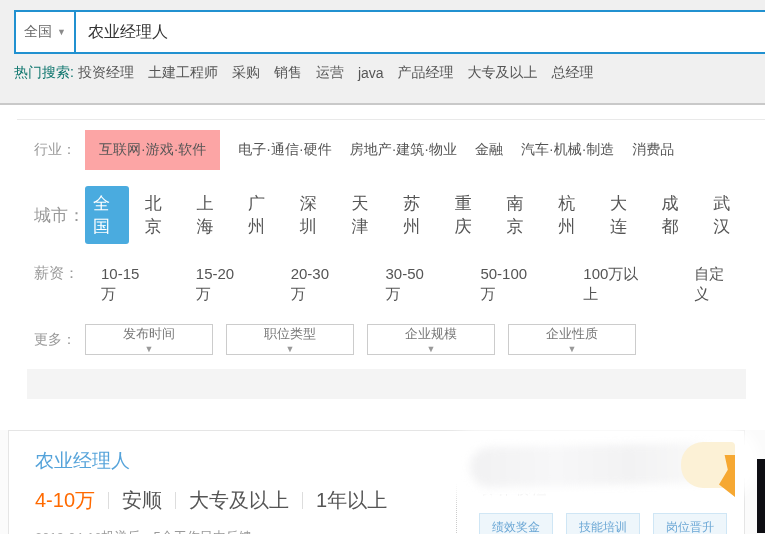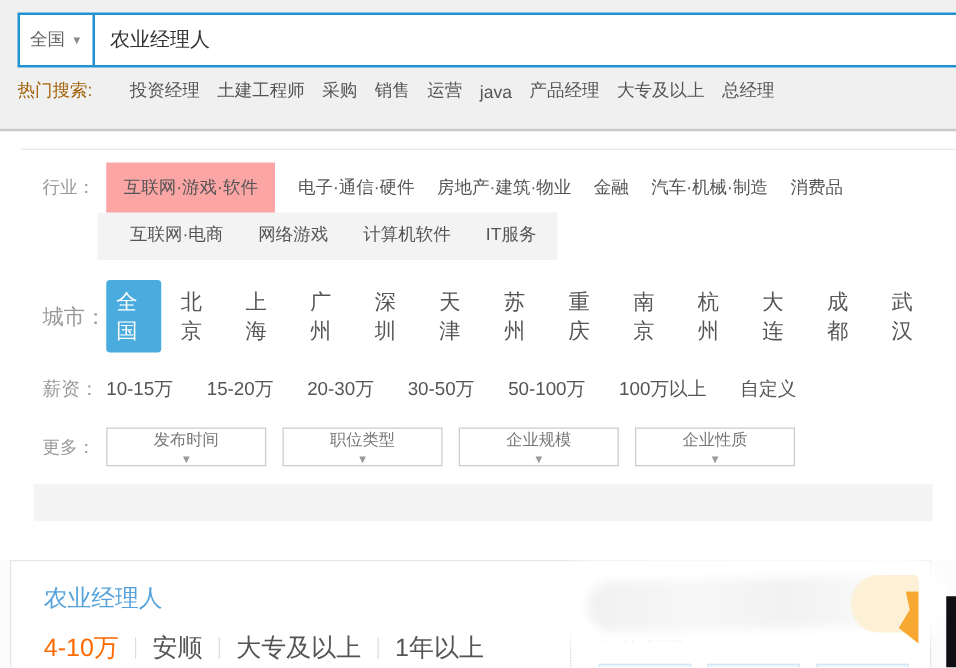--- a/index.html
+++ b/index.html
@@ -22,21 +22,21 @@
     width:60px; display:flex; align-items:center; justify-content:center;
     gap:5px; border-right:2px solid var(--accent-blue);
     color:#666; cursor:pointer; flex-shrink:0;
   }
   .caret { font-size:9px; color:#8a8a8a; line-height:1; }
   .search-input {
     flex:1; border:none; outline:none; padding:0 12px;
     font-size:16px; color:#333; font-family:inherit; background:#fff;
   }
   .hotrow { margin-top:10px; display:flex; align-items:center; }
-  .hotlabel { color:#a16207; margin-right:30px; }
+  .hotlabel { color:#0f766e; margin-right:4px; }
   .hotlink { color:#555; text-decoration:none; margin-right:14px; cursor:pointer; }
   
   .filters { background:#fff; padding-bottom:8px; }
   .hairline { margin:14px 0 0 17px; border-top:1px solid #e9e9e9; height:0; }
   .frow { display:flex; padding-left:34px; }
   .flabel { width:51px; flex-shrink:0; color:#999; }
   .industry-row { margin-top:10px; align-items:center; }
   .ind-items { display:flex; align-items:center; }
   .ind-item { padding:11px 0; margin-right:18px; color:#555; cursor:pointer; white-space:nowrap; }
   .ind-item.selected { background:#fca5a5; padding:11px 14px; margin-right:18px; }
@@ -45,21 +45,21 @@
     padding:9px 0 11px 26px; display:flex;
   }
   .sub-item { margin-right:28px; color:#555; cursor:pointer; white-space:nowrap; }
   .city-row { margin-top:16px; align-items:center; font-size:17px; }
   .city-item { margin-right:24px; color:#555; cursor:pointer; }
   .city-item.selected {
     background:var(--city-selected); color:#fff; padding:6px 8px;
     border-radius:3px; margin-right:16px;
   }
   .salary-row { margin-top:20px; font-size:15px; }
-  .salary-item { margin-right:27px; color:#555; cursor:pointer; line-height:20px; }
+  .salary-item { margin-right:27px; color:#555; cursor:pointer; line-height:20px;margin-left:16px; }
   .more-row { margin-top:20px; align-items:center; }
   .dropdown {
     width:128px; height:31px; border:1px solid #ccc; background:#fff;
     display:flex; align-items:center; justify-content:space-between;
     padding:0 12px; margin-right:13px; color:#777; font-size:13px; cursor:pointer;flex-direction:column;
   }
   .dropdown .caret { color:#999; }
   .grayband { margin:14px 0 0 27px; width:719px; height:30px; background:#f4f4f4; }
   
   .results { position:relative; background:#fbfbfb; height:149px; }
@@ -145,26 +145,20 @@
       <div class="ind-items">
         <a class="ind-item selected">互联网·游戏·软件</a>
         <a class="ind-item">电子·通信·硬件</a>
         <a class="ind-item">房地产·建筑·物业</a>
         <a class="ind-item">金融</a>
         <a class="ind-item">汽车·机械·制造</a>
         <a class="ind-item">消费品</a>
       </div>
     </div>
 
-    <div class="subrow">
-      <a class="sub-item">互联网·电商</a>
-      <a class="sub-item">网络游戏</a>
-      <a class="sub-item">计算机软件</a>
-      <a class="sub-item">IT服务</a>
-    </div>
 
     <div class="frow city-row">
       <span class="flabel">城市：</span>
       <a class="city-item selected">全国</a>
       <a class="city-item">北京</a>
       <a class="city-item">上海</a>
       <a class="city-item">广州</a>
       <a class="city-item">深圳</a>
       <a class="city-item">天津</a>
       <a class="city-item">苏州</a>

